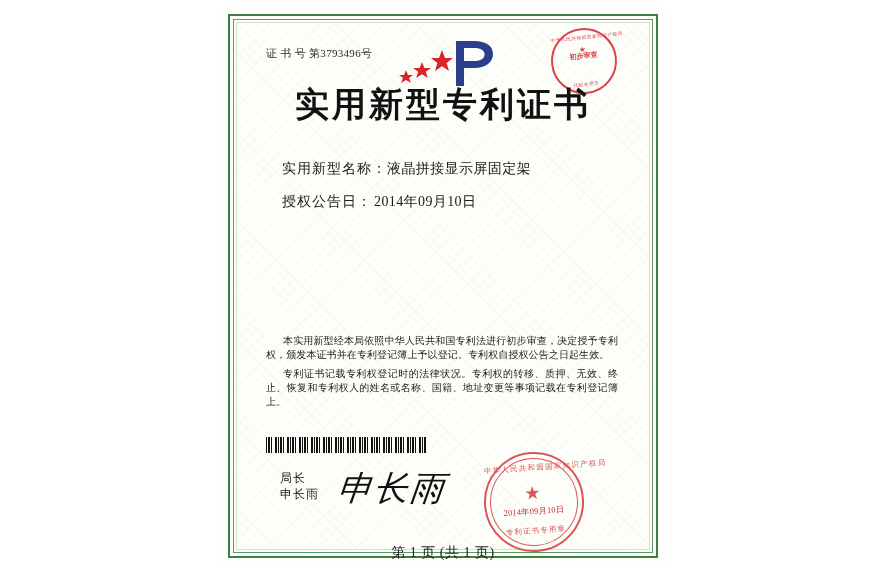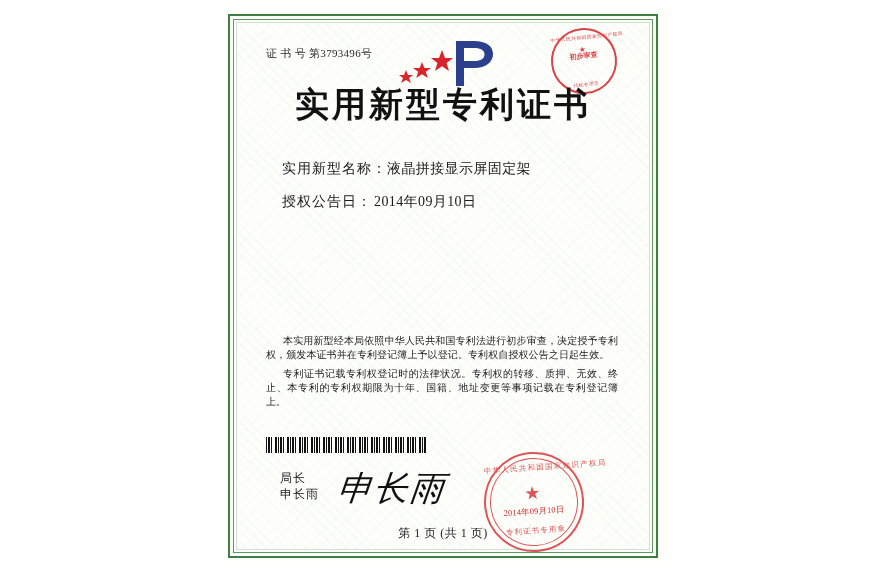--- a/index.html
+++ b/index.html
@@ -273,24 +273,24 @@
     font-size: 8.4px;
     color: #d0272c;
     letter-spacing: 0.2px;
     transform: rotate(-4deg);
   }
 
   
   .footer {
     position: absolute;
     left: 236px;
-    top: 525px;
+    top: 544px;
     width: 414px;
     text-align: center;
-    font-size: 12px;
+    font-size: 14px;
     color: #222;
     letter-spacing: 0.5px;
   }
 </style>
 </head>
 <body>
 
 <div id="certificate">
 
   <div class="cert-inner"></div>
@@ -326,21 +326,21 @@
     <div class="field-row">
       <span class="field-label">实用新型名称：</span><span class="field-value">液晶拼接显示屏固定架</span>
     </div>
     <div class="field-row">
       <span class="field-label">授权公告日：</span><span class="field-value">2014年09月10日</span>
     </div>
   </div>
 
   <div class="paragraphs">
     <div class="para">本实用新型经本局依照中华人民共和国专利法进行初步审查，决定授予专利权，颁发本证书并在专利登记簿上予以登记。专利权自授权公告之日起生效。</div>
-    <div class="para">专利证书记载专利权登记时的法律状况。专利权的转移、质押、无效、终止、本专利的专利权期限为十年、国籍、地址变更等事项记载在专利登记簿上。</div>
+    <div class="para">专利证书记载专利权登记时的法律状况。专利权的转移、质押、无效、终止、恢复和专利权人的姓名或名称、国籍、地址变更等事项记载在专利登记簿上。</div>
   </div>
 
   <div class="barcode"></div>
 
   <div class="sign-label">
     <div>局长</div>
     <div>申长雨</div>
   </div>
   <div class="sign-hand">申长雨</div>
 

